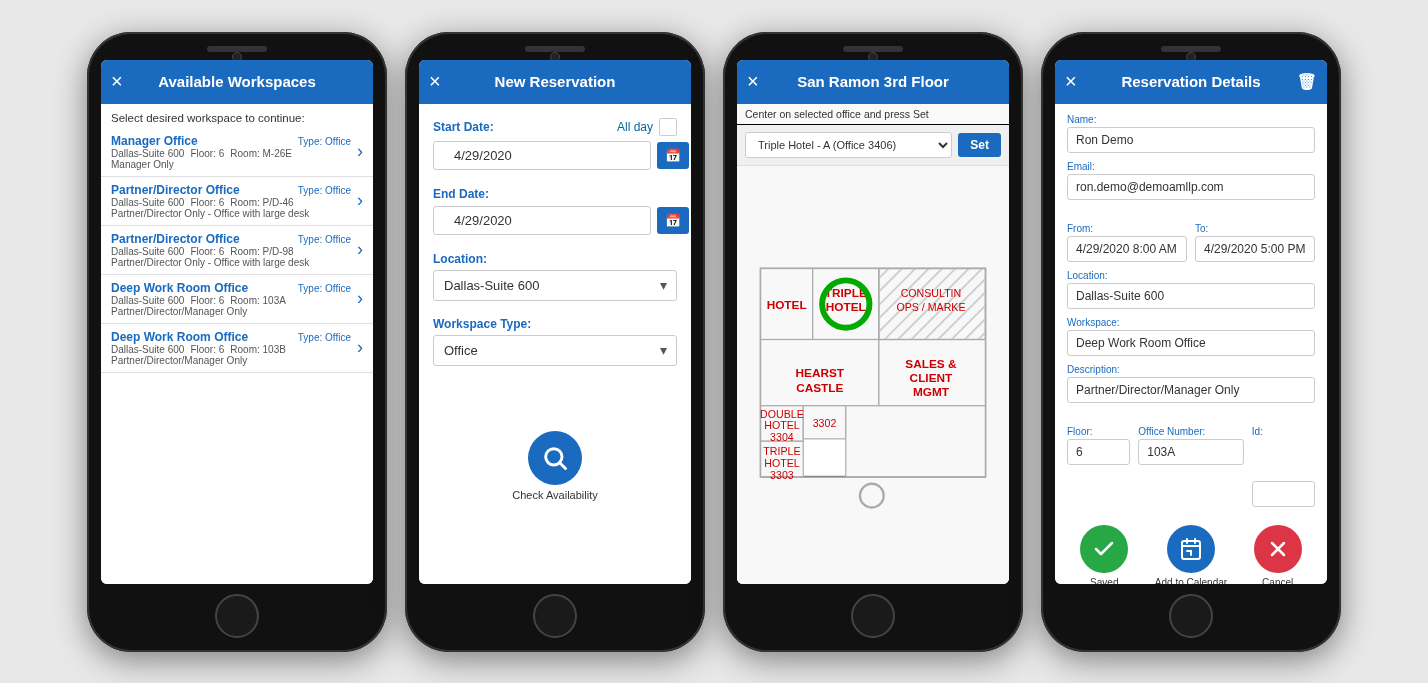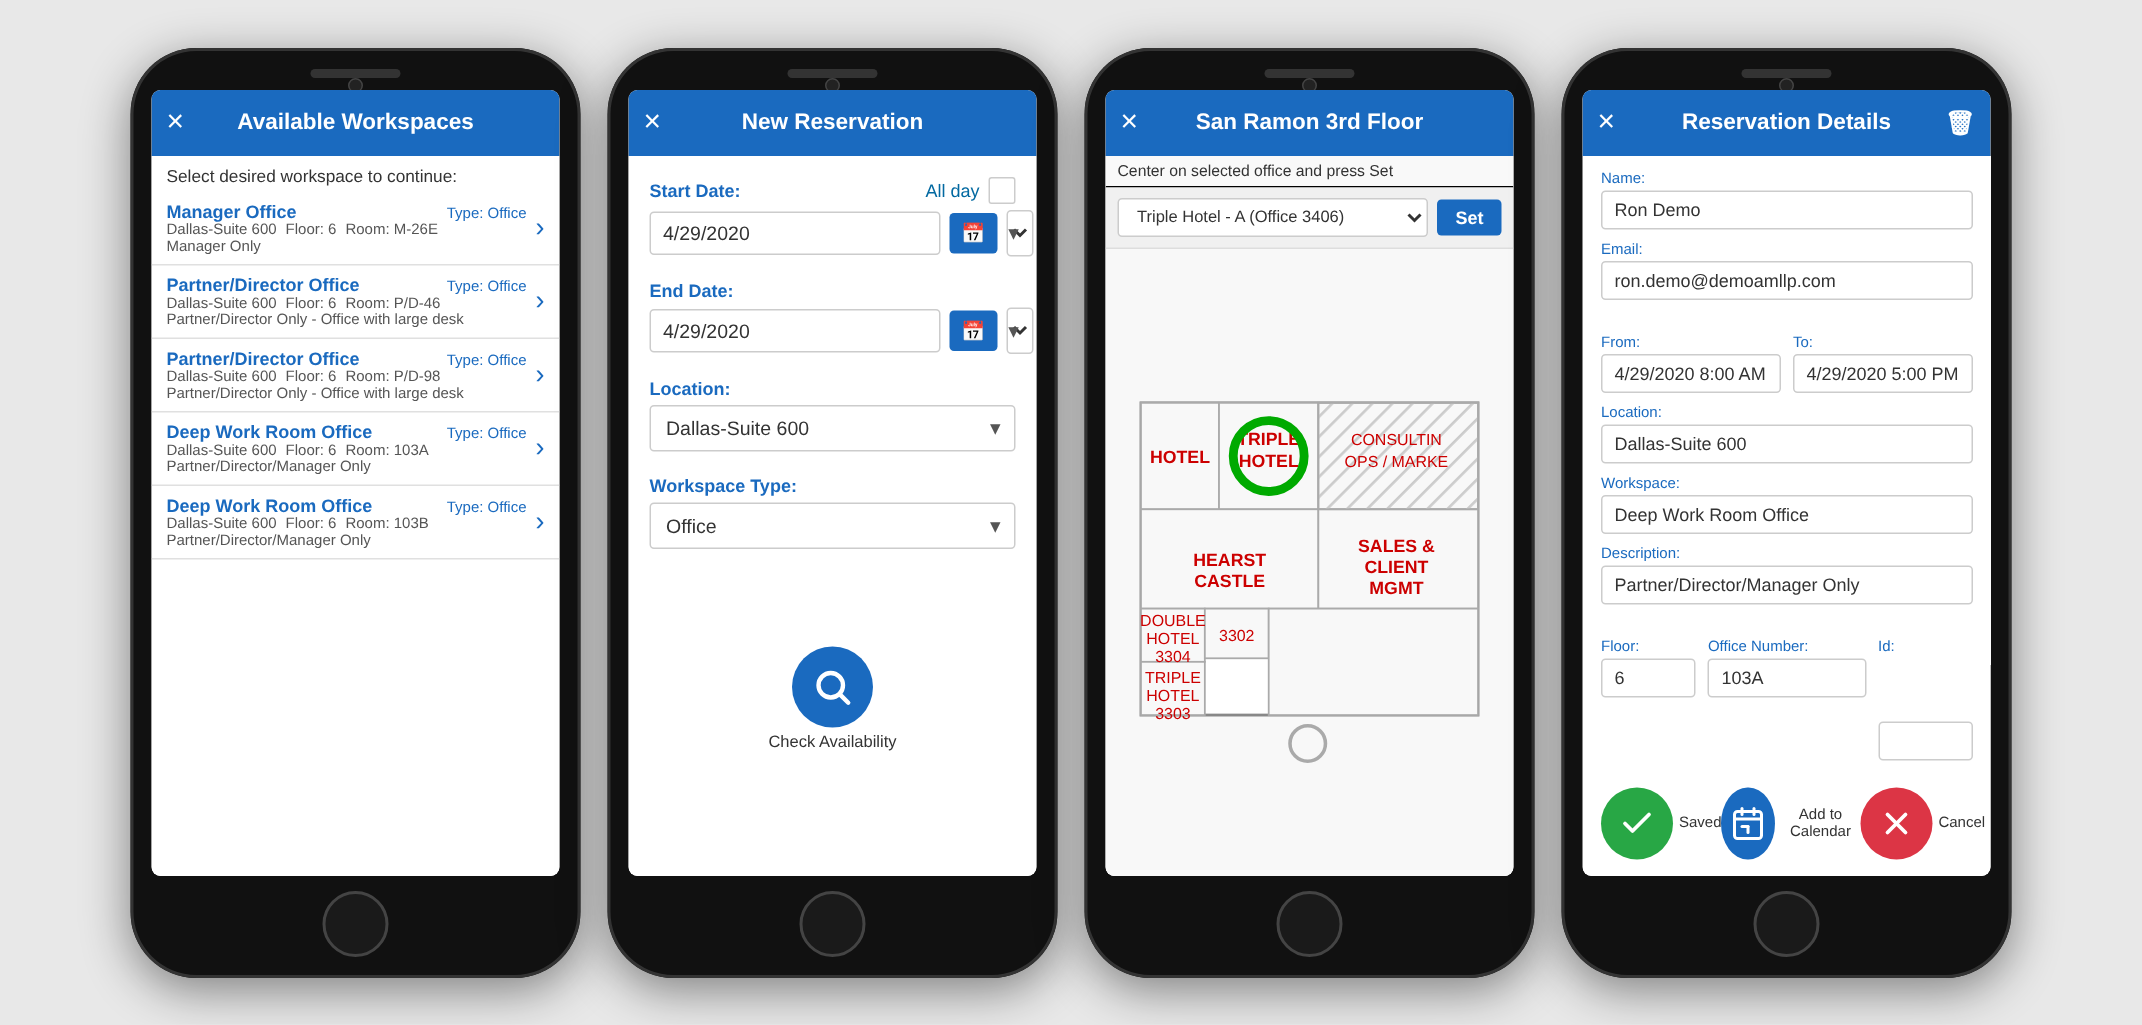--- a/index.html
+++ b/index.html
@@ -154,21 +154,21 @@
       flex-direction: column;
       gap: 16px;
     }
     .field-group { display: flex; flex-direction: column; gap: 4px; }
     .field-label { font-size: 12px; color: #1a6abf; font-weight: 600; }
     .field-row { display: flex; align-items: center; gap: 6px; }
     .date-input {
       flex: 1;
       border: 1px solid #ccc;
       border-radius: 3px;
-      padding: 6px 8px;
+      padding: 6px 20px;
       font-size: 13px;
       color: #333;
     }
     .cal-icon {
       background: #1a6abf;
       color: #fff;
       border: none;
       padding: 6px 8px;
       border-radius: 3px;
       cursor: pointer;
@@ -319,20 +319,21 @@
     .detail-row { display: flex; gap: 8px; margin-top: 15px; }
     .detail-row .detail-field { flex: 1; }
     .action-buttons {
       display: flex;
       justify-content: space-around;
       align-items: center;
       padding: 10px 0 4px;
     }
     .action-btn-circle {
       display: flex;
+      flex-direction: column;
       align-items: center;
       gap: 4px;
       cursor: pointer;
     }
     .action-btn-circle .circle {
       width: 48px;
       height: 48px;
       border-radius: 50%;
       display: flex;
       align-items: center;

